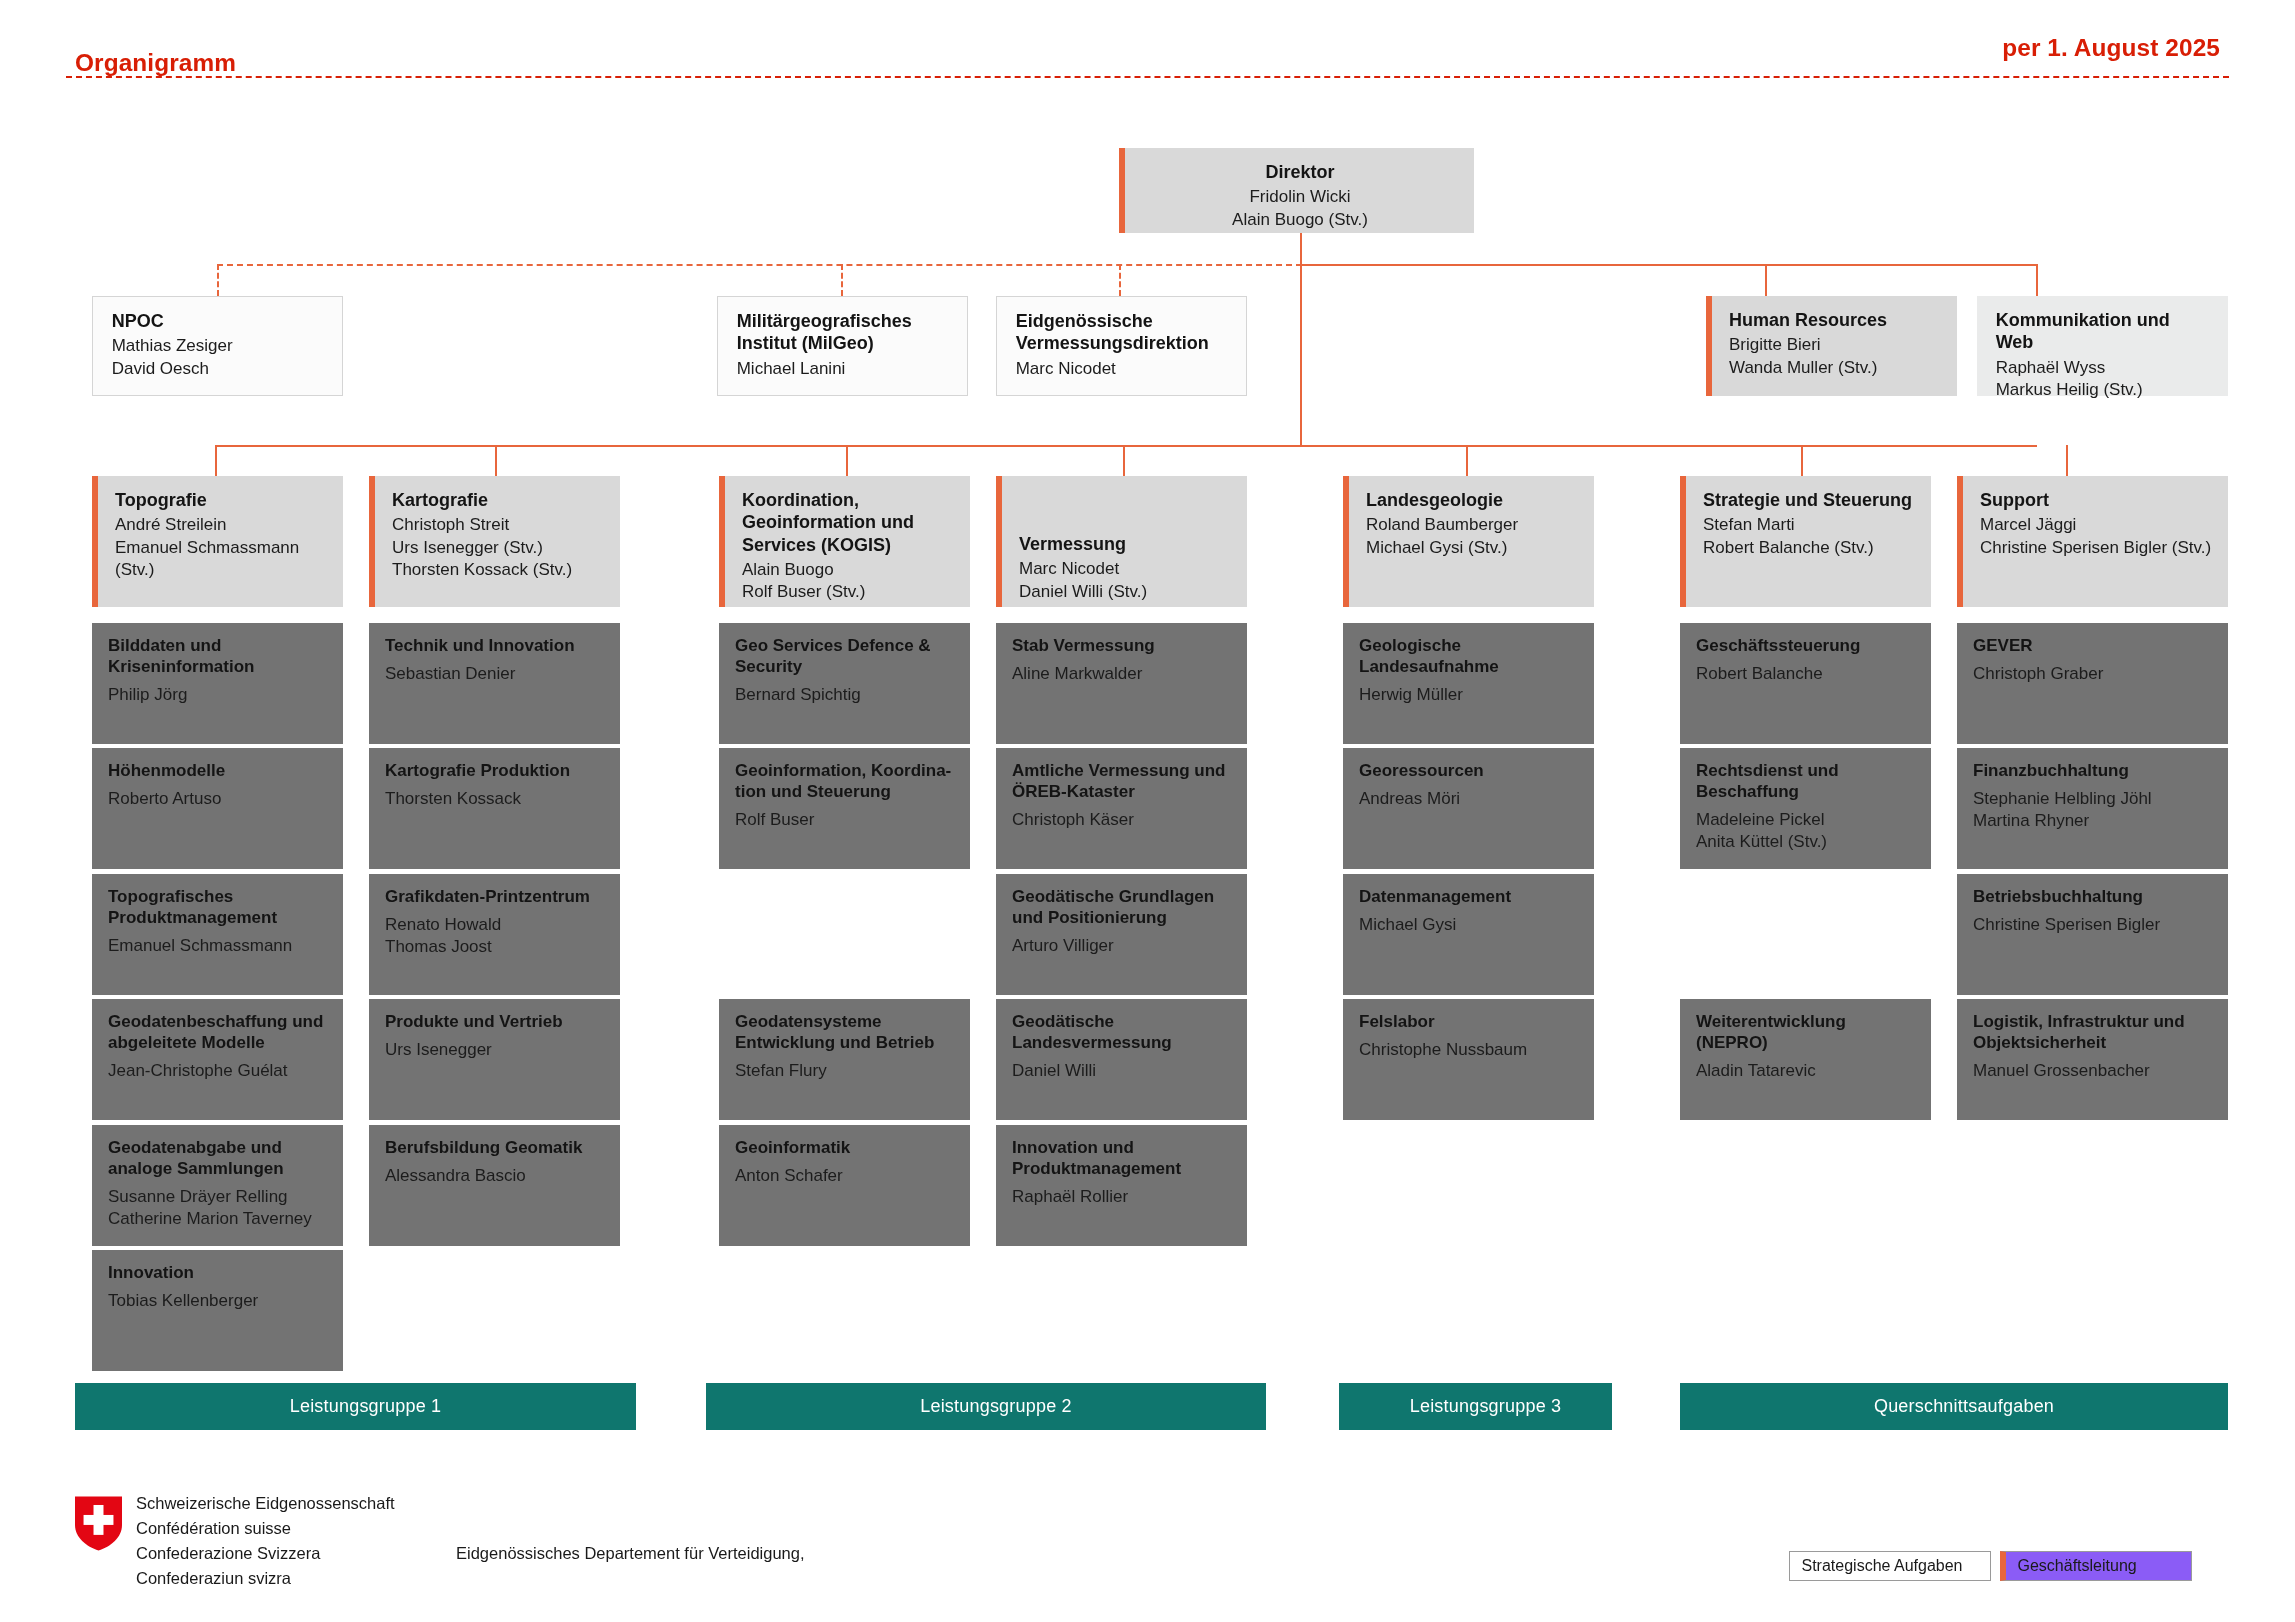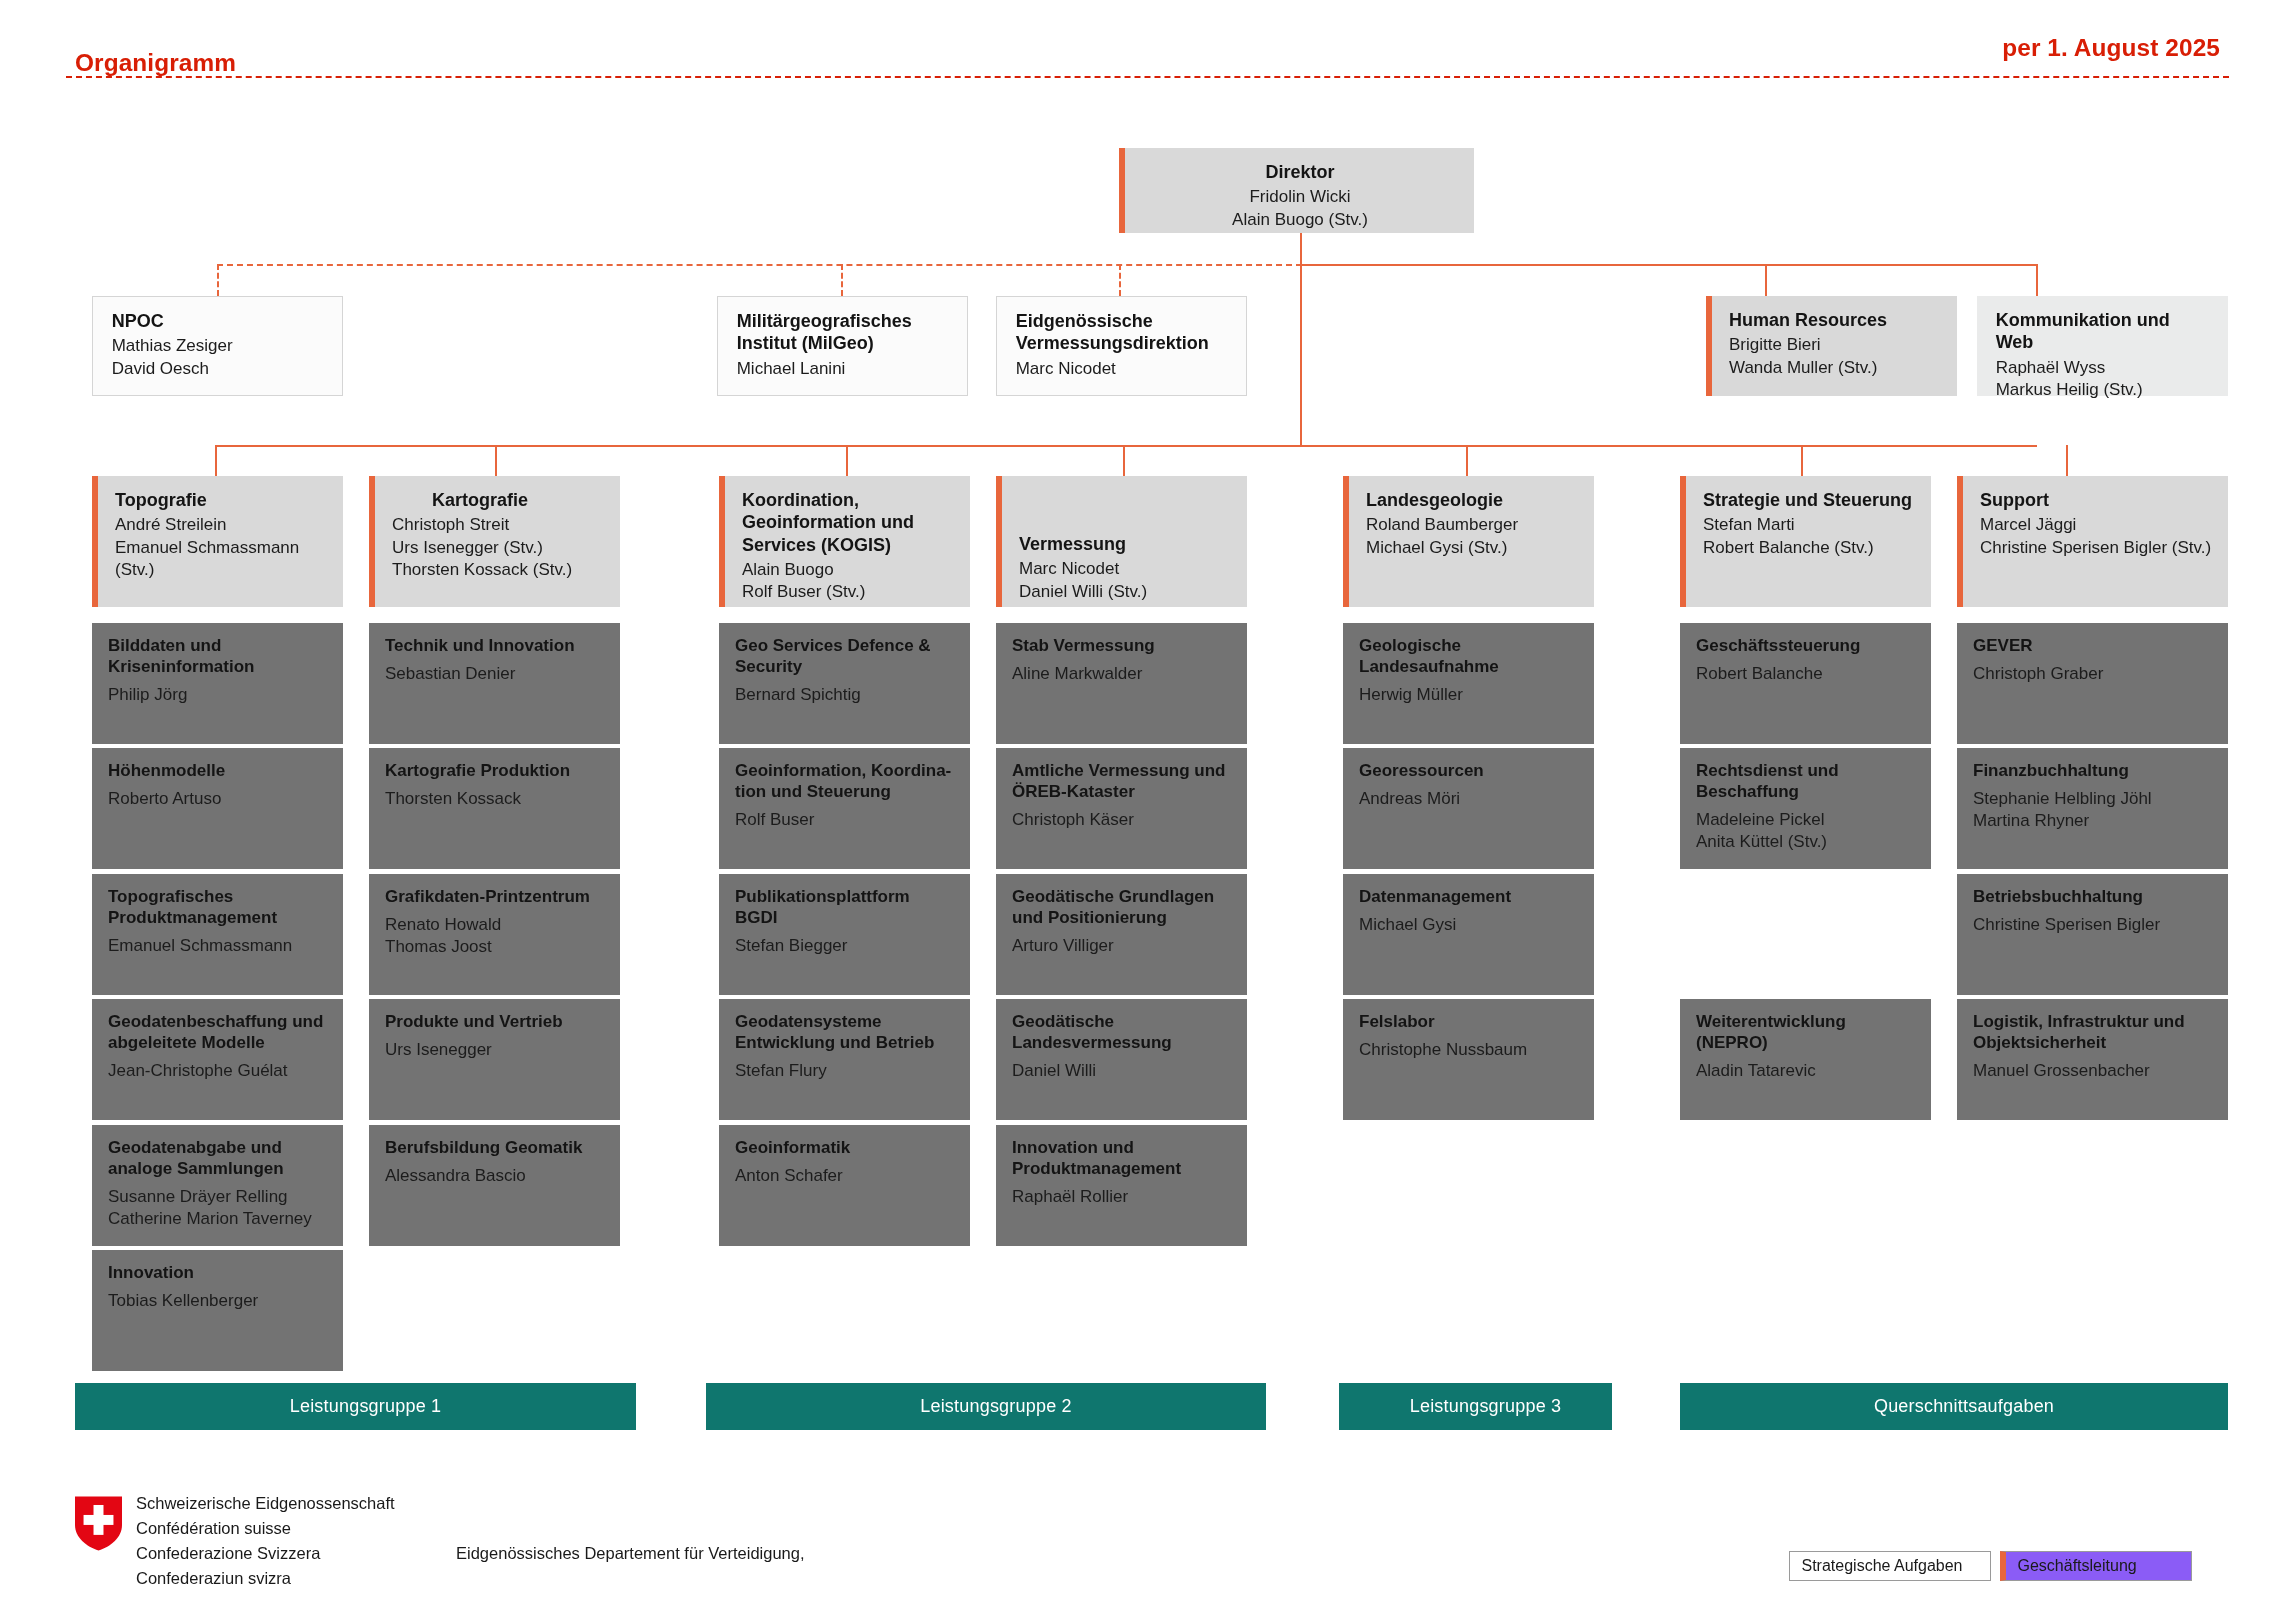--- a/index.html
+++ b/index.html
@@ -171,21 +171,21 @@
     <div class="b-name">Markus Heilig (Stv.)</div>
   </div>
 
   <div class="box bar" style="left:92px; top:476px; width:251px; height:131px;">
     <div class="b-title" style="white-space:pre-line;">Topografie</div>
     <div class="b-name">André Streilein</div>
     <div class="b-name">Emanuel Schmassmann (Stv.)</div>
   </div>
 
   <div class="box bar" style="left:369px; top:476px; width:251px; height:131px;">
-    <div class="b-title" style="white-space:pre-line;margin-left:40px;">Kartografie</div>
+    <div class="b-title" style="white-space:pre-line;">Kartografie</div>
     <div class="b-name">Christoph Streit</div>
     <div class="b-name">Urs Isenegger (Stv.)</div>
     <div class="b-name">Thorsten Kossack (Stv.)</div>
   </div>
 
   <div class="box bar" style="left:719px; top:476px; width:251px; height:131px;">
     <div class="b-title" style="white-space:pre-line;">Koordination,
 Geoinformation und
 Services (KOGIS)</div>
     <div class="b-name">Alain Buogo</div>
@@ -271,25 +271,20 @@
   <div class="sub" style="left:719px; top:623px; width:251px; height:121px;">
     <div class="b-title" style="white-space:pre-line;">Geo Services Defence &amp;
 Security</div>
     <div class="b-name">Bernard Spichtig</div>
   </div>
   <div class="sub" style="left:719px; top:748px; width:251px; height:121px;">
     <div class="b-title" style="white-space:pre-line;">Geoinformation, Koordina-
 tion und Steuerung</div>
     <div class="b-name">Rolf Buser</div>
   </div>
-  <div class="sub" style="left:719px; top:874px; width:251px; height:121px;">
-    <div class="b-title" style="white-space:pre-line;">Publikationsplattform
-BGDI</div>
-    <div class="b-name">Stefan Biegger</div>
-  </div>
   <div class="sub" style="left:719px; top:999px; width:251px; height:121px;">
     <div class="b-title" style="white-space:pre-line;">Geodatensysteme
 Entwicklung und Betrieb</div>
     <div class="b-name">Stefan Flury</div>
   </div>
   <div class="sub" style="left:719px; top:1125px; width:251px; height:121px;">
     <div class="b-title" style="white-space:pre-line;">Geoinformatik</div>
     <div class="b-name">Anton Schafer</div>
   </div>
 

